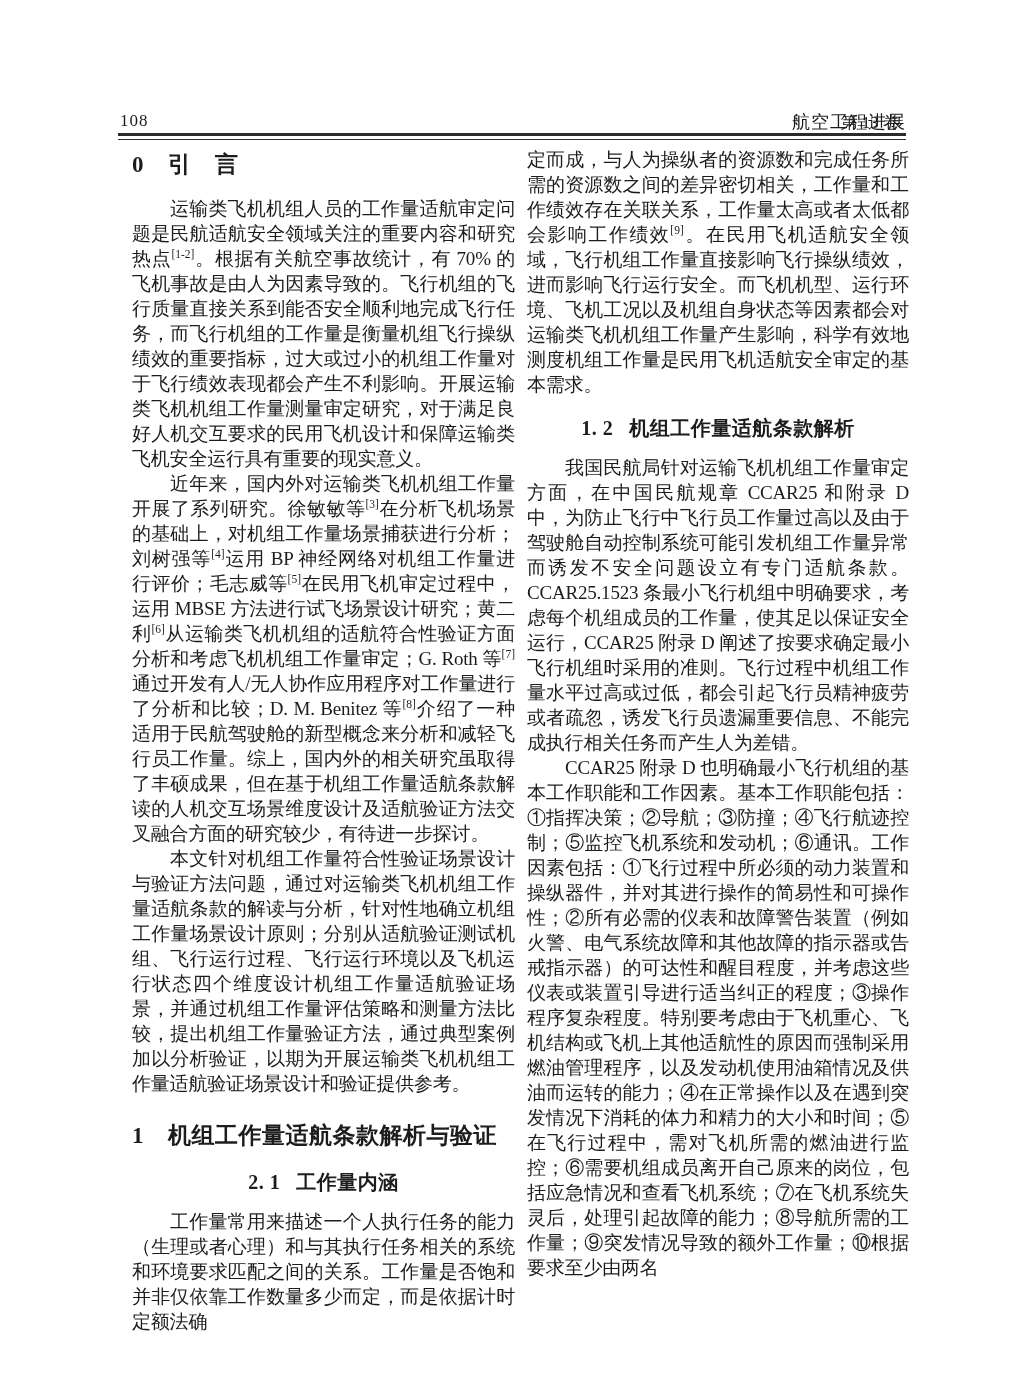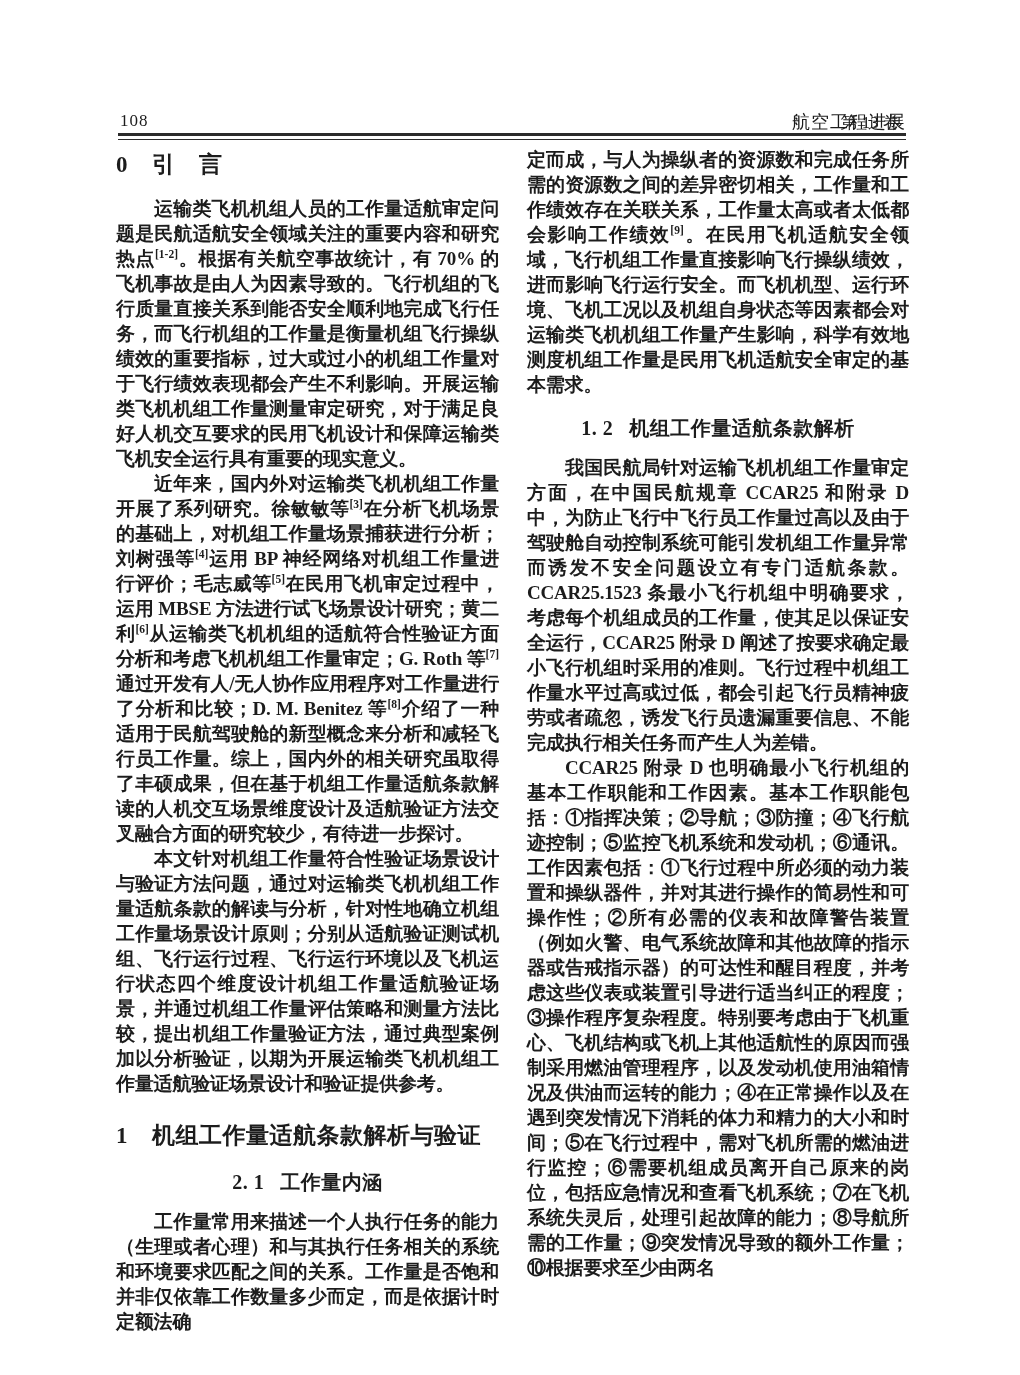--- a/index.html
+++ b/index.html
@@ -57,24 +57,24 @@
   }
   
   .col {
     position: absolute;
     top: 147px;
     font-size: 19px;
     line-height: 25px;
     text-align: justify;
     letter-spacing: -0.2px;
   }
-  .col-left  { left: 116px; width: 383px; }
+  .col-left  { left: 132px; width: 383px; }
   .col-right { left: 527px; width: 382px; }
 
-  p.body { margin: 0; padding: 0; font-weight: bold; }
+  p.body { margin: 0; padding: 0; }
   p.indent { text-indent: 2em; }
   sup {
     font-size: 11.5px;
     line-height: 0;
     letter-spacing: 0;
   }
   
   .h-sec {
     font-family: "Liberation Sans", "DejaVu Sans", sans-serif;
     font-weight: 700;

